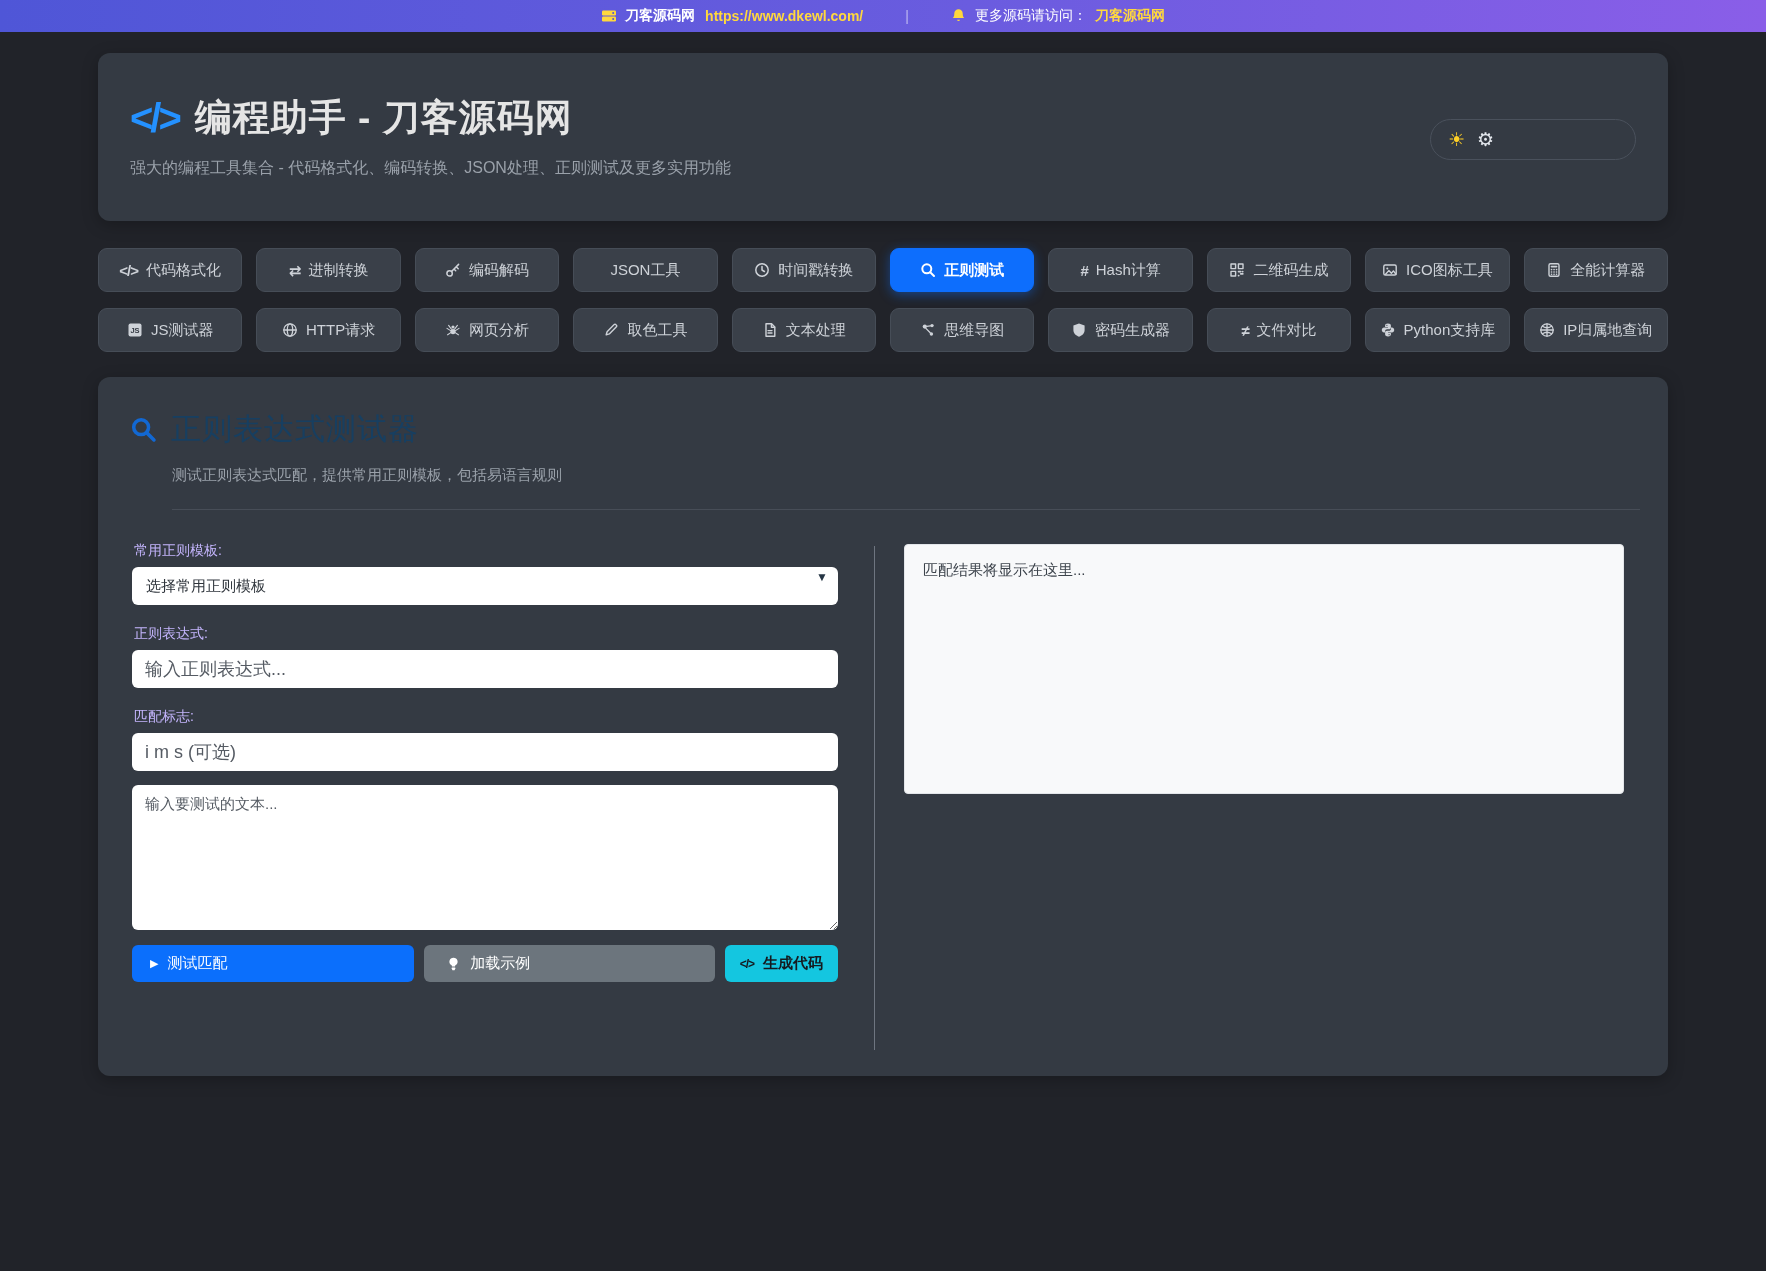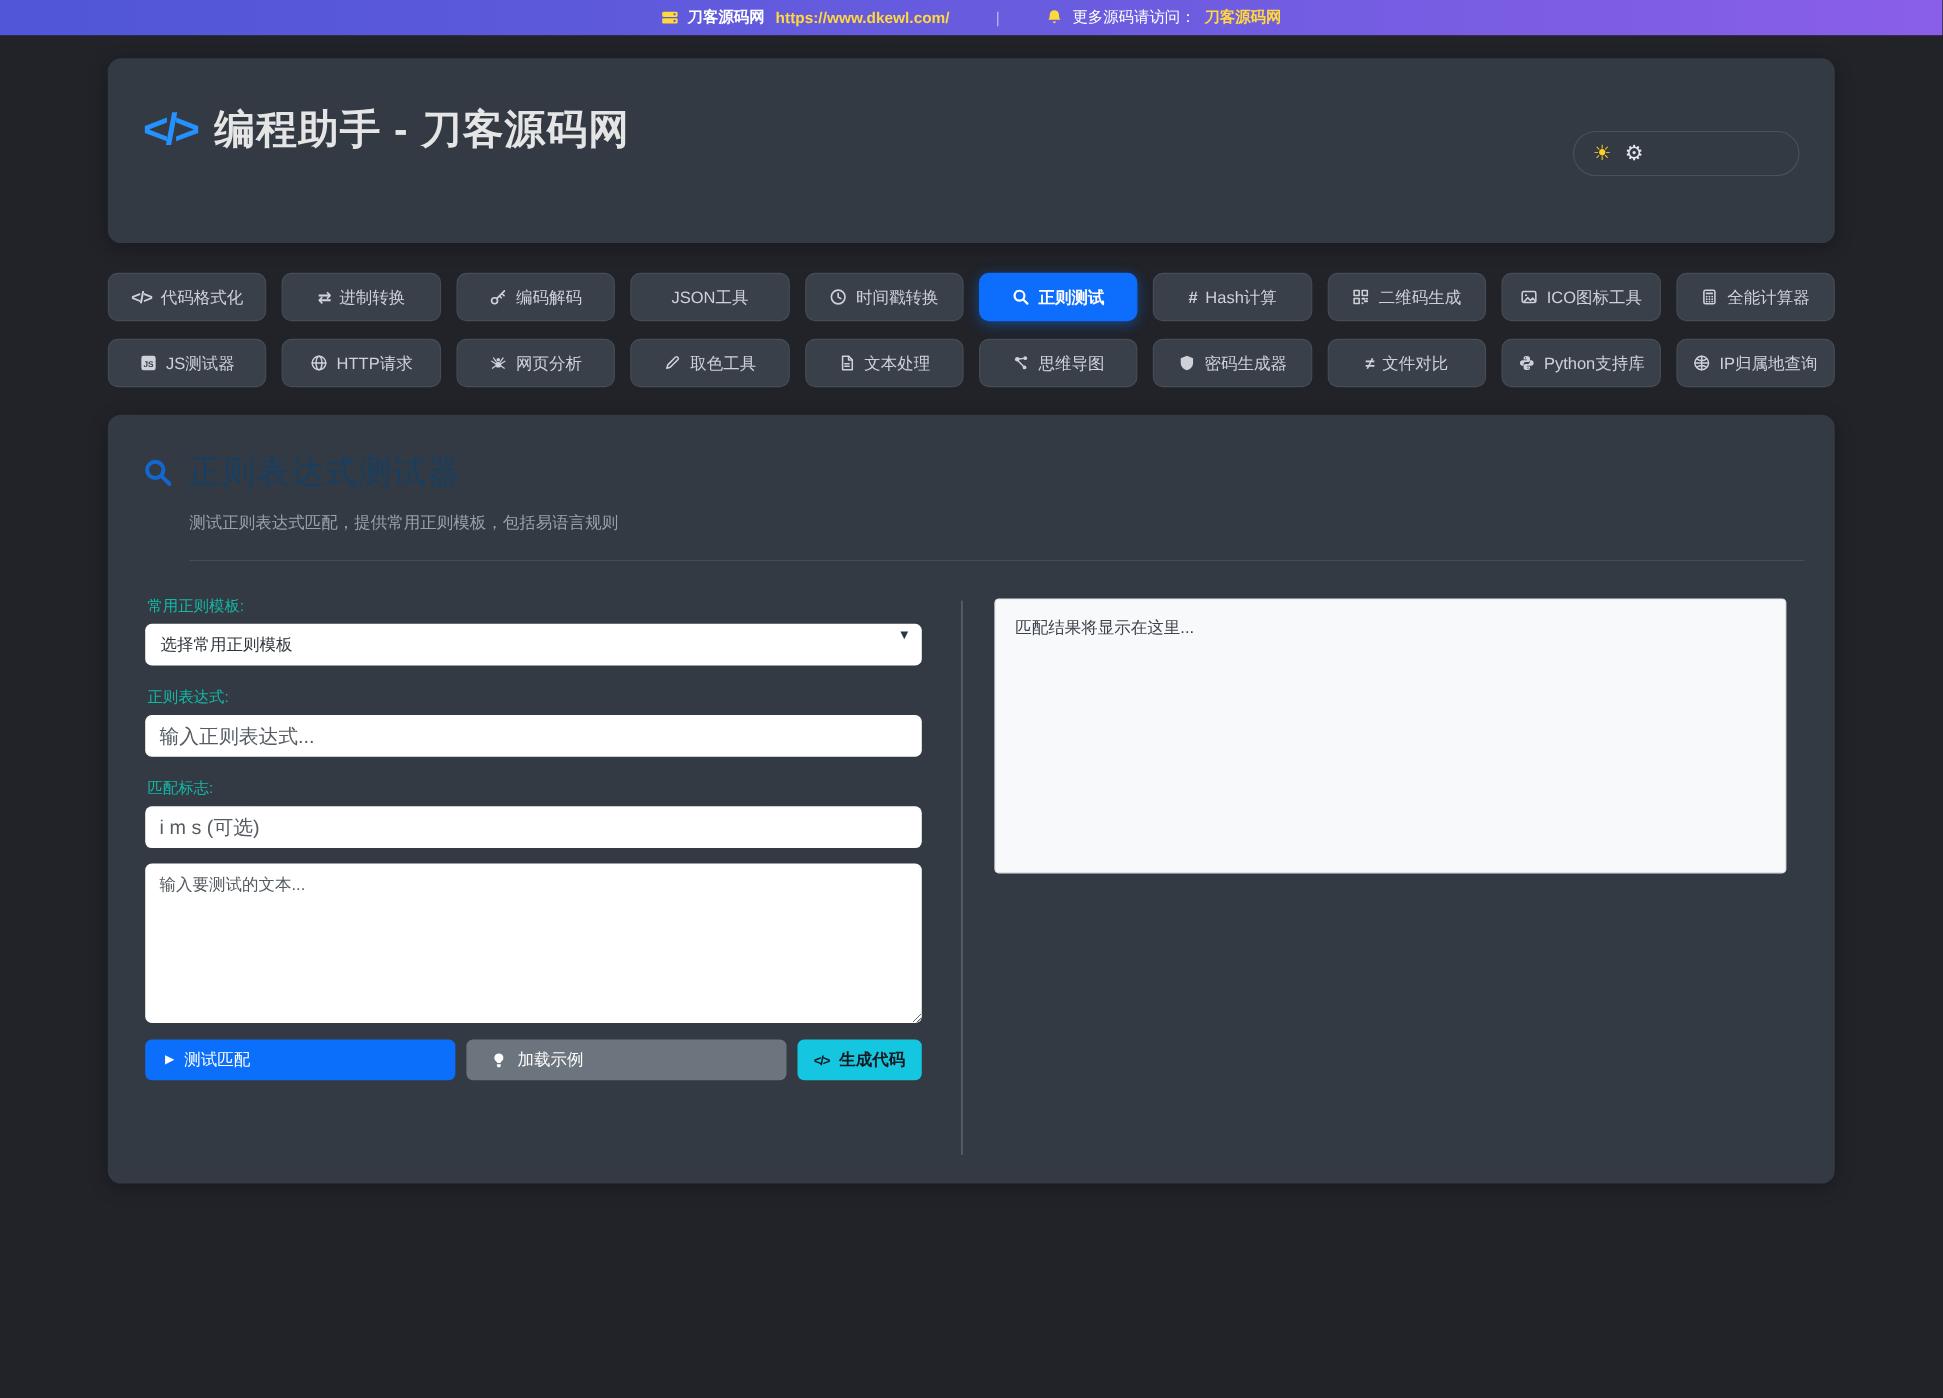--- a/index.html
+++ b/index.html
@@ -76,21 +76,21 @@
   .tool-title-row .mag { color:#1268d3; display:inline-flex; }
   .tool-title { font-size:30px; font-weight:normal; color:#173f61; letter-spacing:1px; }
   .tool-subtitle { margin:16px 0 0 46px; font-size:15px; color:#9aa1aa; }
   .hr { margin:24px 0 0 46px; border-top:1px solid #474d57; }
 
   .tool-body { display:flex; padding:32px 0 0 6px; }
   .col-left { width:706px; }
   .v-divider { width:1px; background:#6e7580; height:504px; margin:4px 0 0 36px; }
   .col-right { margin-left:29px; width:720px; }
 
-  .field-label { display:block; font-size:14px; color:#14b8a6; margin:0 0 7px 2px; }
+  .field-label { display:block; font-size:14px; color:#c4b5fd; margin:0 0 7px 2px; }
   .select-box {
     position:relative; height:38px; background:#fff; border-radius:6px;
     display:flex; align-items:center; padding:0 14px;
     color:#2f353c; font-size:15px; margin-bottom:20px; cursor:pointer;
   }
   .select-box .caret { position:absolute; right:10px; top:3px; font-size:12px; color:#263645; }
   .text-input {
     width:100%; height:38px; background:#fff; border:none; border-radius:6px;
     padding:0 13px; font-size:18px; color:#333; font-family:inherit;
     margin-bottom:20px; display:block; outline:none;
@@ -146,20 +146,21 @@
   <span class="link">刀客源码网</span>
 </div>
 
 <div class="container">
 
   <div class="header-card">
     <div class="title-row">
       <span class="logo-code">&lt;/&gt;</span>
       <h1 class="app-title">编程助手 - 刀客源码网</h1>
     </div>
+    <div class="app-subtitle">强大的编程工具集合 - 代码格式化、编码转换、JSON处理、正则测试及更多实用功能</div>
     <div class="theme-pill">
       <span class="sun-glyph glyph">☀</span>
       <span class="gear-glyph glyph">⚙</span>
     </div>
   </div>
 
   <div class="tabs-grid" id="tabs-grid">
       <button class="tab">
         <span class="t-ico glyph">&lt;/&gt;</span>
         <span>代码格式化</span>

